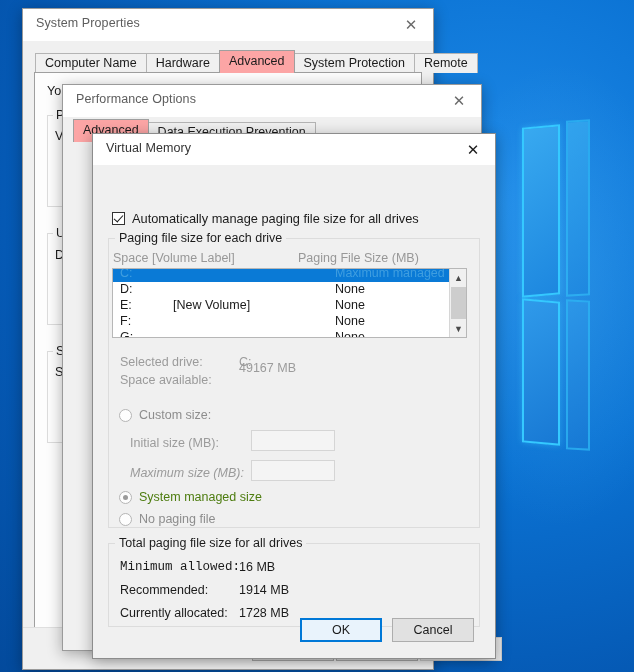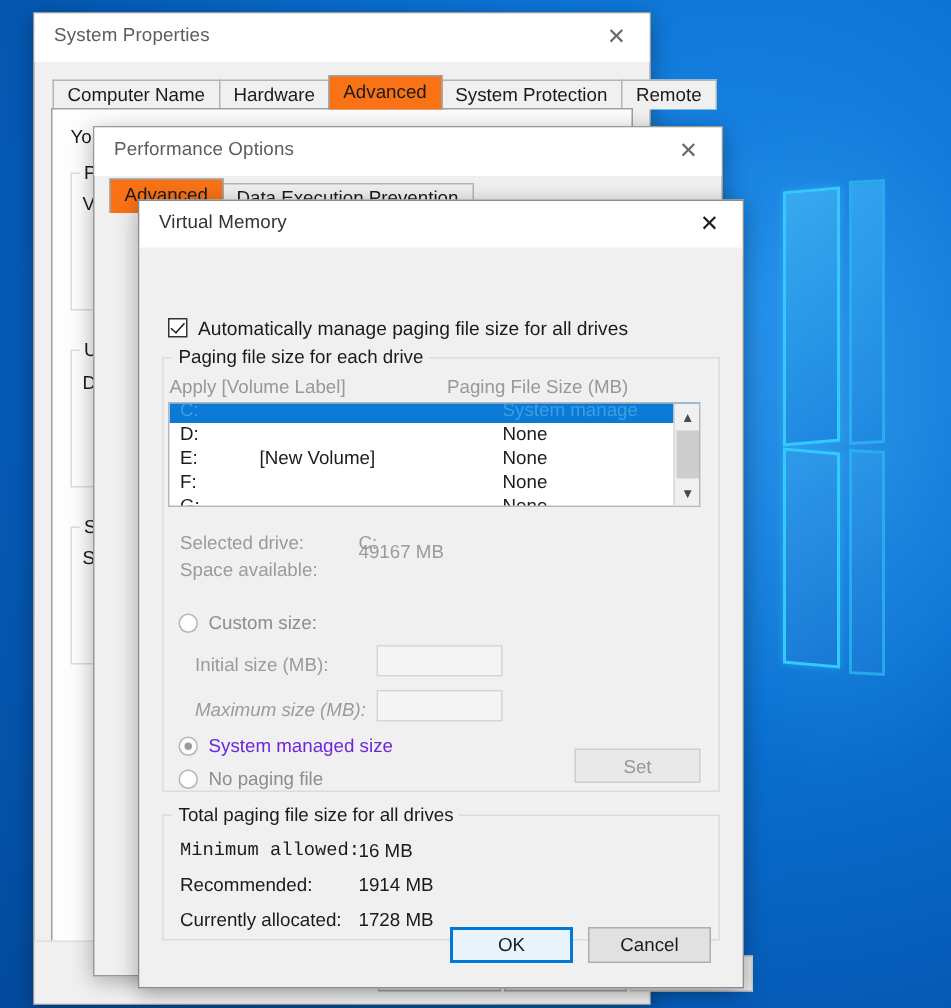--- a/index.html
+++ b/index.html
@@ -68,21 +68,21 @@
   .titlebar.active .xbtn{color:#1a1a1a;}
 
   
   .tabstrip{position:absolute;display:flex;align-items:flex-end;height:22px;}
   .tab{
     height:19px;line-height:19px;padding:0 9px;font-size:12.5px;color:#1b1b1b;
     background:#f0f0f0;border:1px solid #b4b4b4;border-bottom:none;
     margin-right:-1px;white-space:nowrap;
   }
   .tab.sel{
-    height:22px;line-height:21px;background:#f97316;border-color:#9f9f9f;
+    height:22px;line-height:21px;background:#fca5a5;border-color:#9f9f9f;
     position:relative;z-index:3;
   }
 
   
   #sysprops{left:22px;top:8px;width:410px;height:660px;}
   #sp-tabs{left:12px;top:42px;}
   #sp-body{
     position:absolute;left:11px;top:63px;width:386px;height:556px;
     background:#fdfdfd;border:1px solid #9f9f9f;
   }
@@ -163,21 +163,21 @@
   .radio{
     width:13px;height:13px;box-sizing:border-box;border-radius:50%;
     border:1px solid #b5b5b5;background:#fdfdfd;margin-right:7px;
     position:relative;flex:none;
   }
   .radio.on:after{
     content:"";position:absolute;left:3px;top:3px;width:5px;height:5px;
     border-radius:50%;background:#9b9b9b;
   }
   .radiorow .lbl{font-size:12.5px;color:#8d8d8d;white-space:nowrap;}
-  .radiorow.enabled .lbl{color:#6d28d9;}
+  .radiorow.enabled .lbl{color:#4d7c0f;}
 
   .txtin{
     position:absolute;box-sizing:border-box;width:84px;height:21px;
     background:#f4f4f4;border:1px solid #d5d5d5;
   }
 
   .totlbl{position:absolute;font-size:12.5px;color:#1b1b1b;white-space:nowrap;}
   .totval{position:absolute;font-size:12.5px;color:#1b1b1b;white-space:nowrap;}
 
   #setbtn{position:absolute;left:290px;top:334px;width:84px;height:23px;}
@@ -253,28 +253,28 @@
   <div id="vm-body">
 
     <div class="chkrow">
       <div class="chkbox"></div>
       <div class="lbl">Automatically manage paging file size for all drives</div>
     </div>
 
     <div class="groupbox" style="left:15px;top:73px;width:372px;height:290px;"></div>
     <div class="grouplabel" style="left:22px;top:66px;">Paging file size for each drive</div>
 
-    <div class="colhdr" style="left:20px;top:86px;">Apply  [Volume Label]</div>
+    <div class="colhdr" style="left:20px;top:86px;">Space  [Volume Label]</div>
     <div class="colhdr" style="left:205px;top:86px;">Paging File Size (MB)</div>
 
     <div id="drivelist">
       <div class="drow sel" style="margin-top:-3px;">
         <span class="c1">C:</span>
         <span class="c2"></span>
-        <span class="c3">System manage</span>
+        <span class="c3">Maximum managed</span>
       </div>
       <div class="drow">
         <span class="c1">D:</span>
         <span class="c2"></span>
         <span class="c3">None</span>
       </div>
       <div class="drow">
         <span class="c1">E:</span>
         <span class="c2">[New Volume]</span>
         <span class="c3">None</span>
@@ -317,21 +317,20 @@
     <div class="radiorow enabled" style="left:26px;top:325px;">
       <div class="radio on"></div>
       <div class="lbl">System managed size</div>
     </div>
 
     <div class="radiorow" style="left:26px;top:347px;">
       <div class="radio"></div>
       <div class="lbl">No paging file</div>
     </div>
 
-    <div class="btn dis" id="setbtn">Set</div>
 
     <div class="groupbox" style="left:15px;top:378px;width:372px;height:84px;"></div>
     <div class="grouplabel" style="left:22px;top:371px;">Total paging file size for all drives</div>
 
     <div class="totlbl" style="left:27px;top:395px;font-family:Liberation Mono, monospace;">Minimum allowed:</div>
     <div class="totval" style="left:146px;top:395px;">16 MB</div>
 
     <div class="totlbl" style="left:27px;top:418px;">Recommended:</div>
     <div class="totval" style="left:146px;top:418px;">1914 MB</div>
 

